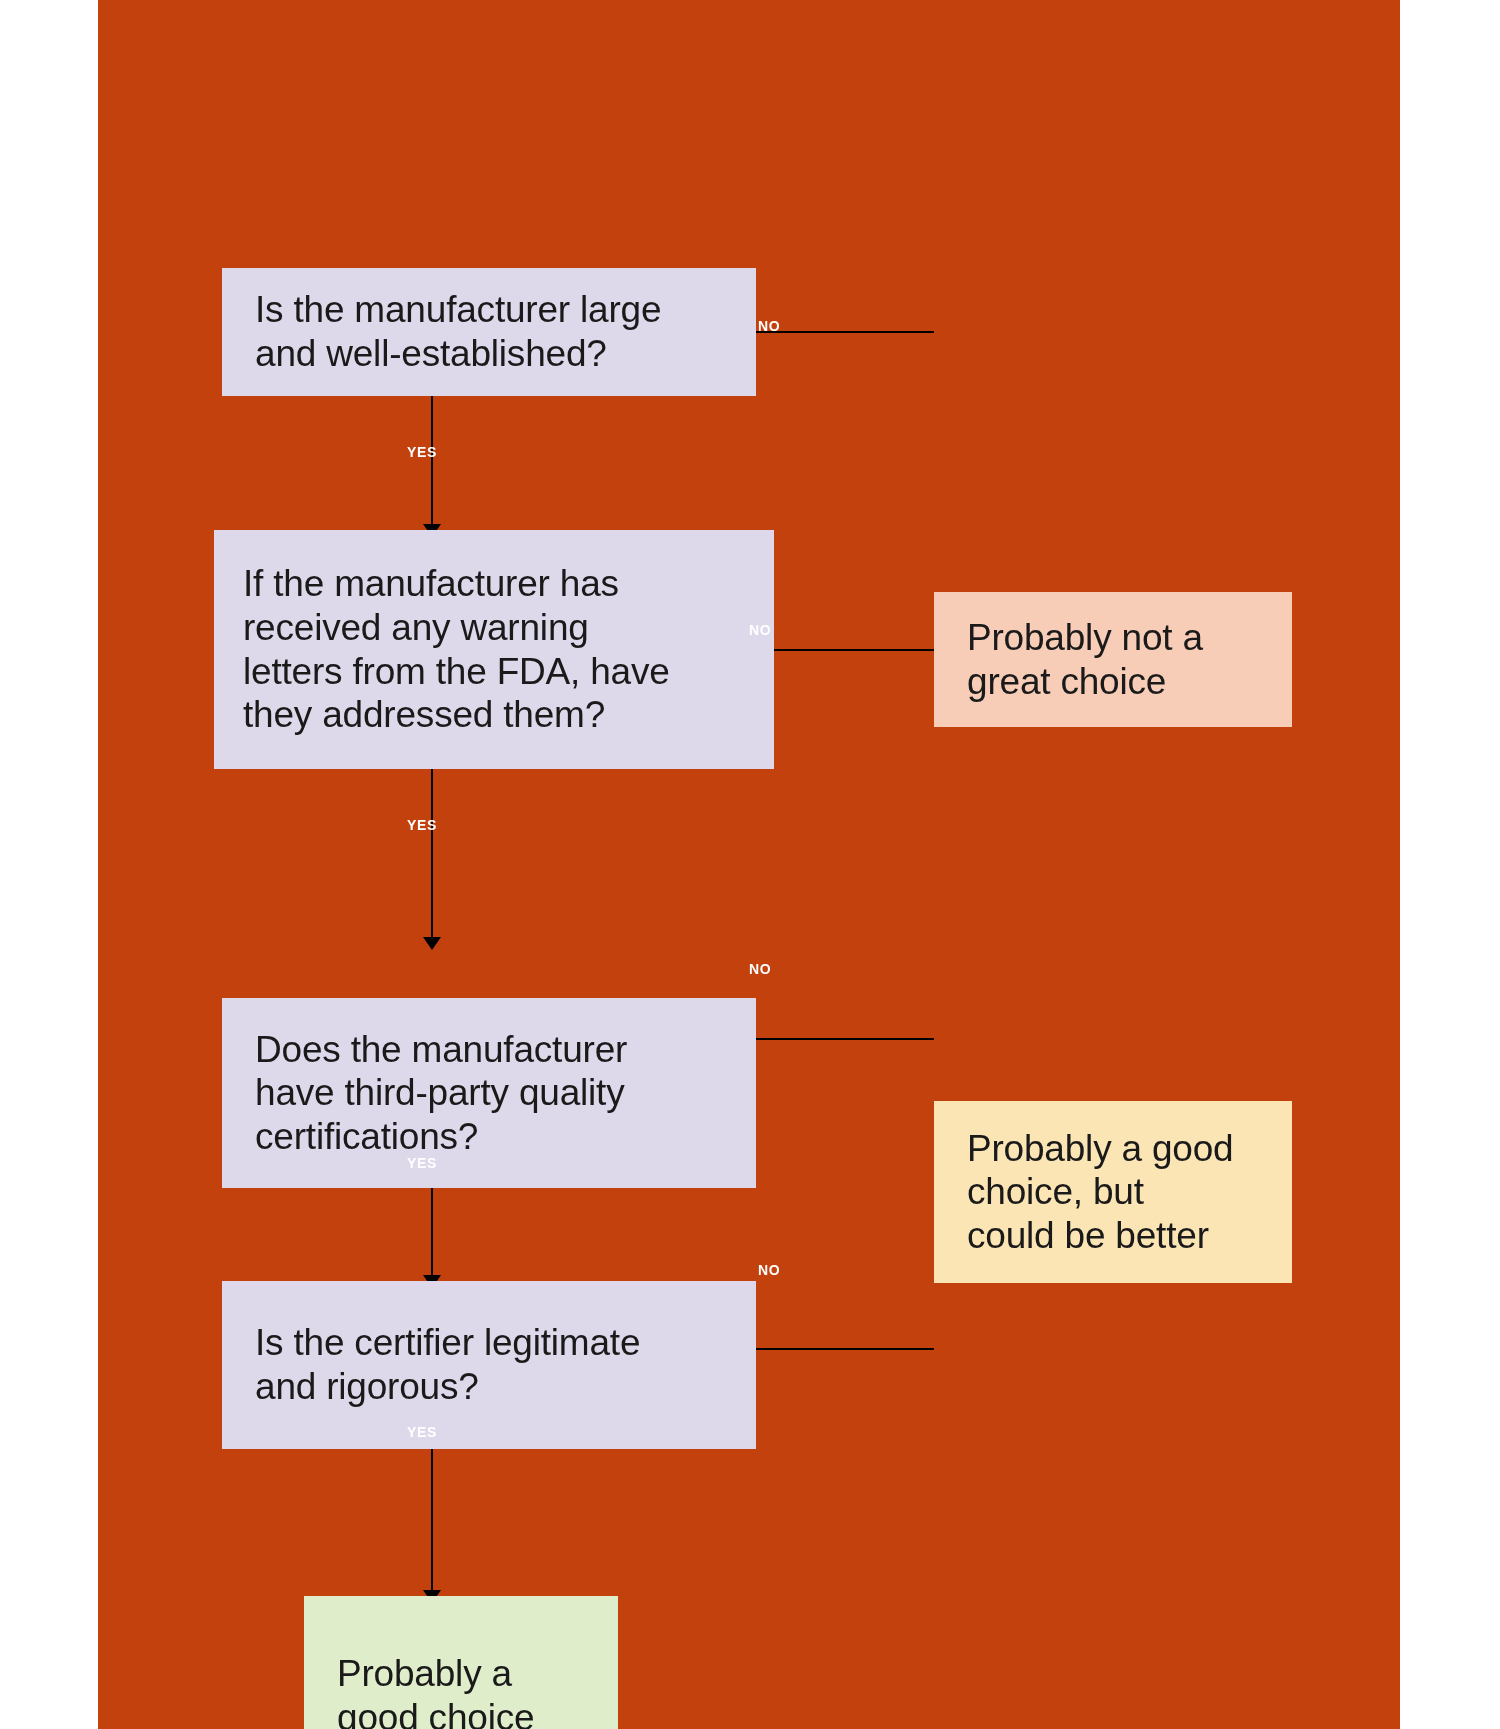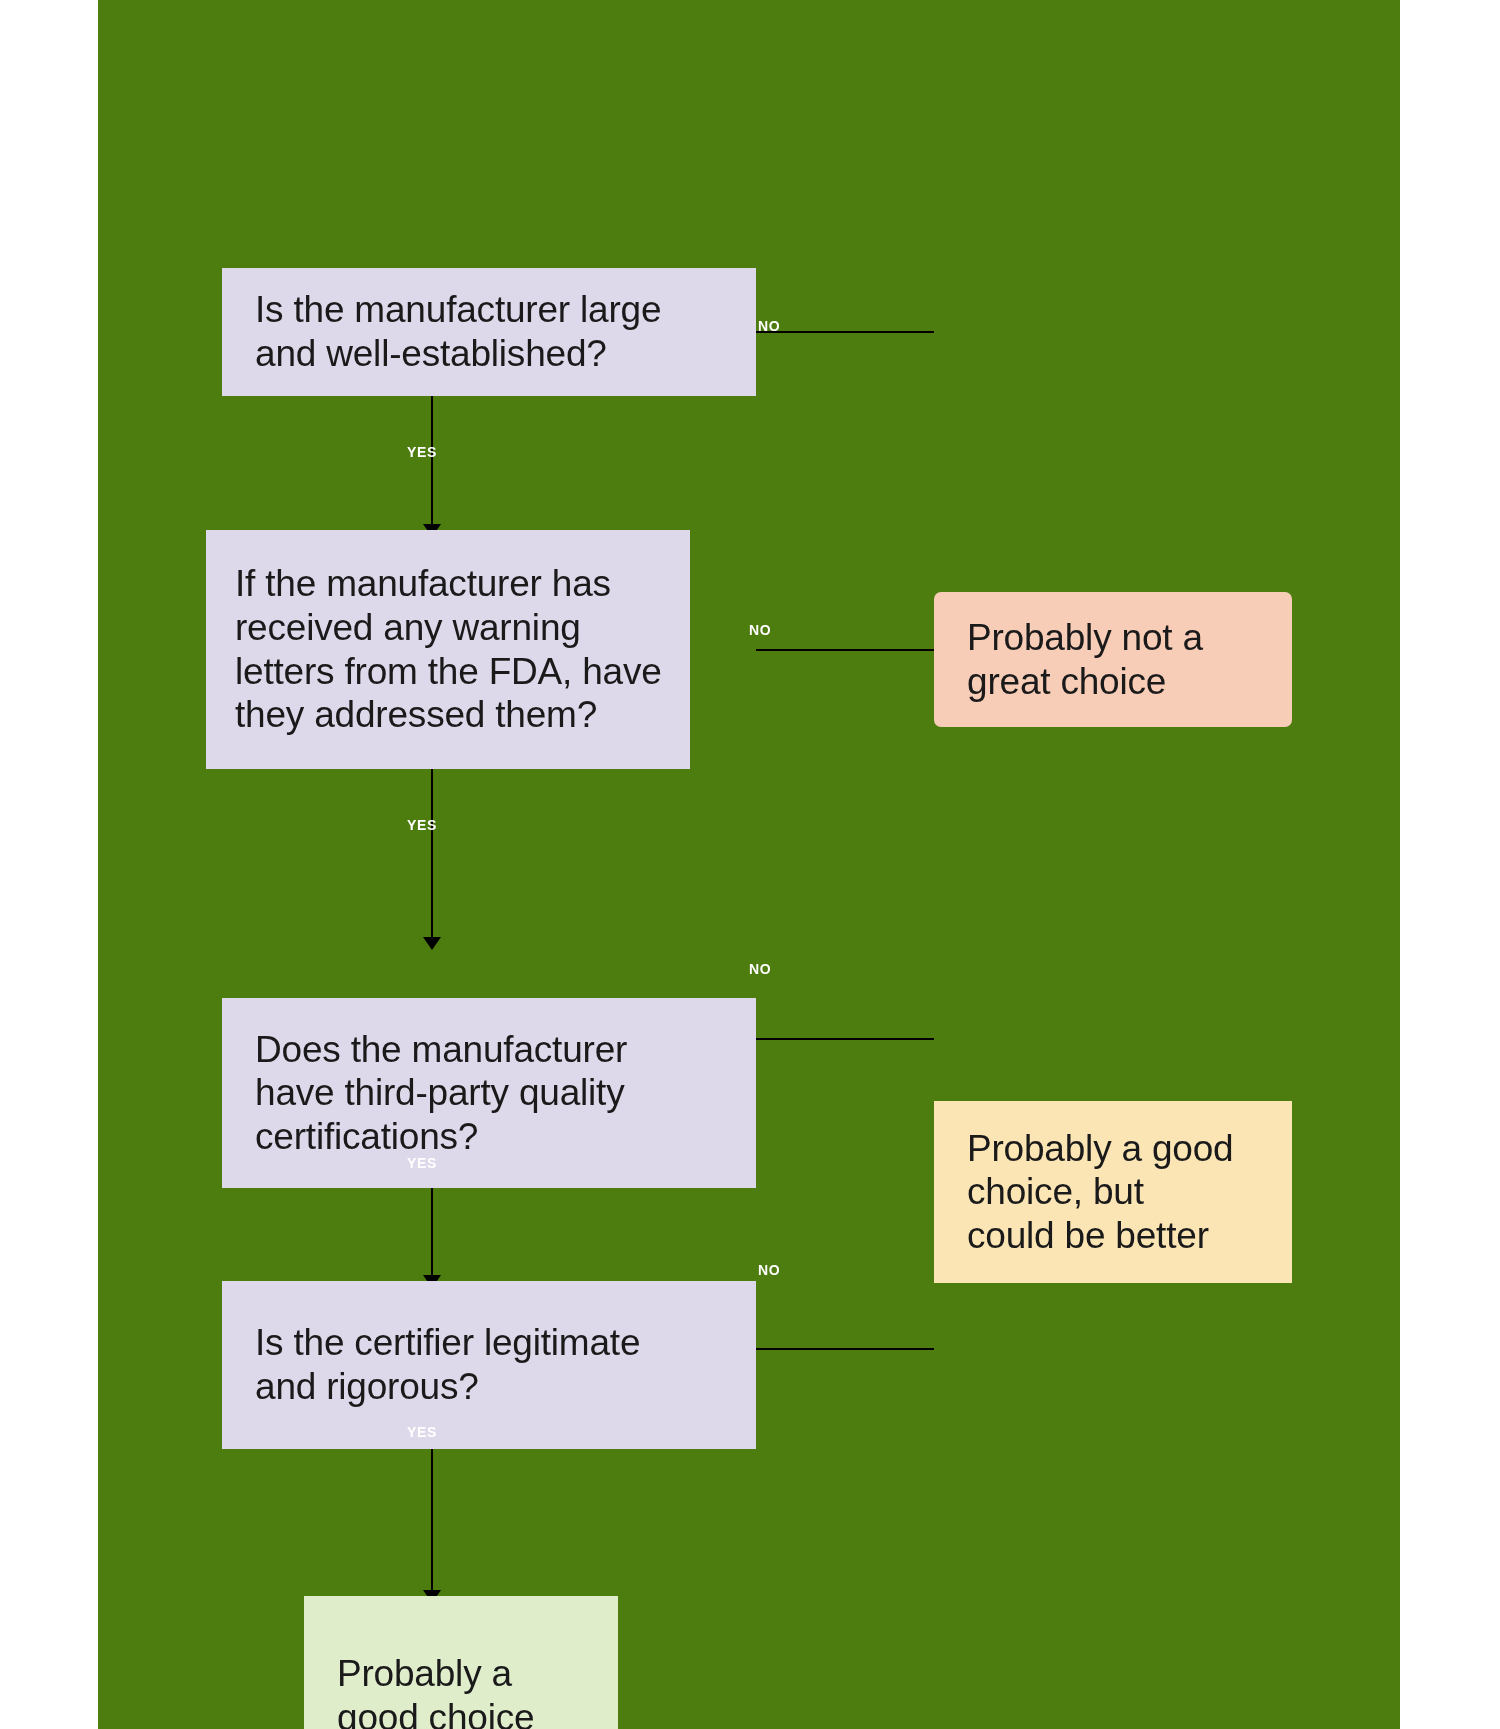--- a/index.html
+++ b/index.html
@@ -12,21 +12,21 @@
     overflow: hidden;
   }
 
   
   .canvas {
     position: absolute;
     left: 98px;
     top: 0;
     width: 1302px;
     height: 1729px;
-    background: #4d7c0f;
+    background: #c2410c;
   }
 
   
   .node {
     position: absolute;
     display: flex;
     align-items: center;
     color: #1a1a1a;
     font-size: 37px;
     line-height: 1.18;
@@ -57,25 +57,25 @@
   .arrowhead {
     position: absolute;
     width: 0; height: 0;
     border-left: 9px solid transparent;
     border-right: 9px solid transparent;
     border-top: 13px solid #000000;
   }
 
   
   #node-q1 { left: 124px; top: 268px; width: 534px; height: 128px; }
-  #node-q2 { left: 108px; top: 530px; width: 484px; height: 239px; padding-left: 29px; }
+  #node-q2 { left: 116px; top: 530px; width: 560px; height: 239px; padding-left: 29px; }
   #node-q3 { left: 124px; top: 998px; width: 534px; height: 190px; }
   #node-q4 { left: 124px; top: 1281px; width: 534px; height: 168px; }
 
-  #node-bad  { left: 836px; top: 592px; width: 358px; height: 135px; border-radius: 7px; }
+  #node-bad  { left: 836px; top: 592px; width: 358px; height: 135px; }
   #node-mid  { left: 836px; top: 1101px; width: 358px; height: 182px; }
   #node-good { left: 206px; top: 1596px; width: 314px; height: 200px; }
 
   
   #lbl-yes-1 { left: 309px; top: 444px; }
   #lbl-yes-2 { left: 309px; top: 817px; }
   #lbl-yes-3 { left: 309px; top: 1155px; }
   #lbl-yes-4 { left: 309px; top: 1424px; }
 
   #lbl-no-1 { left: 660px; top: 318px; }

